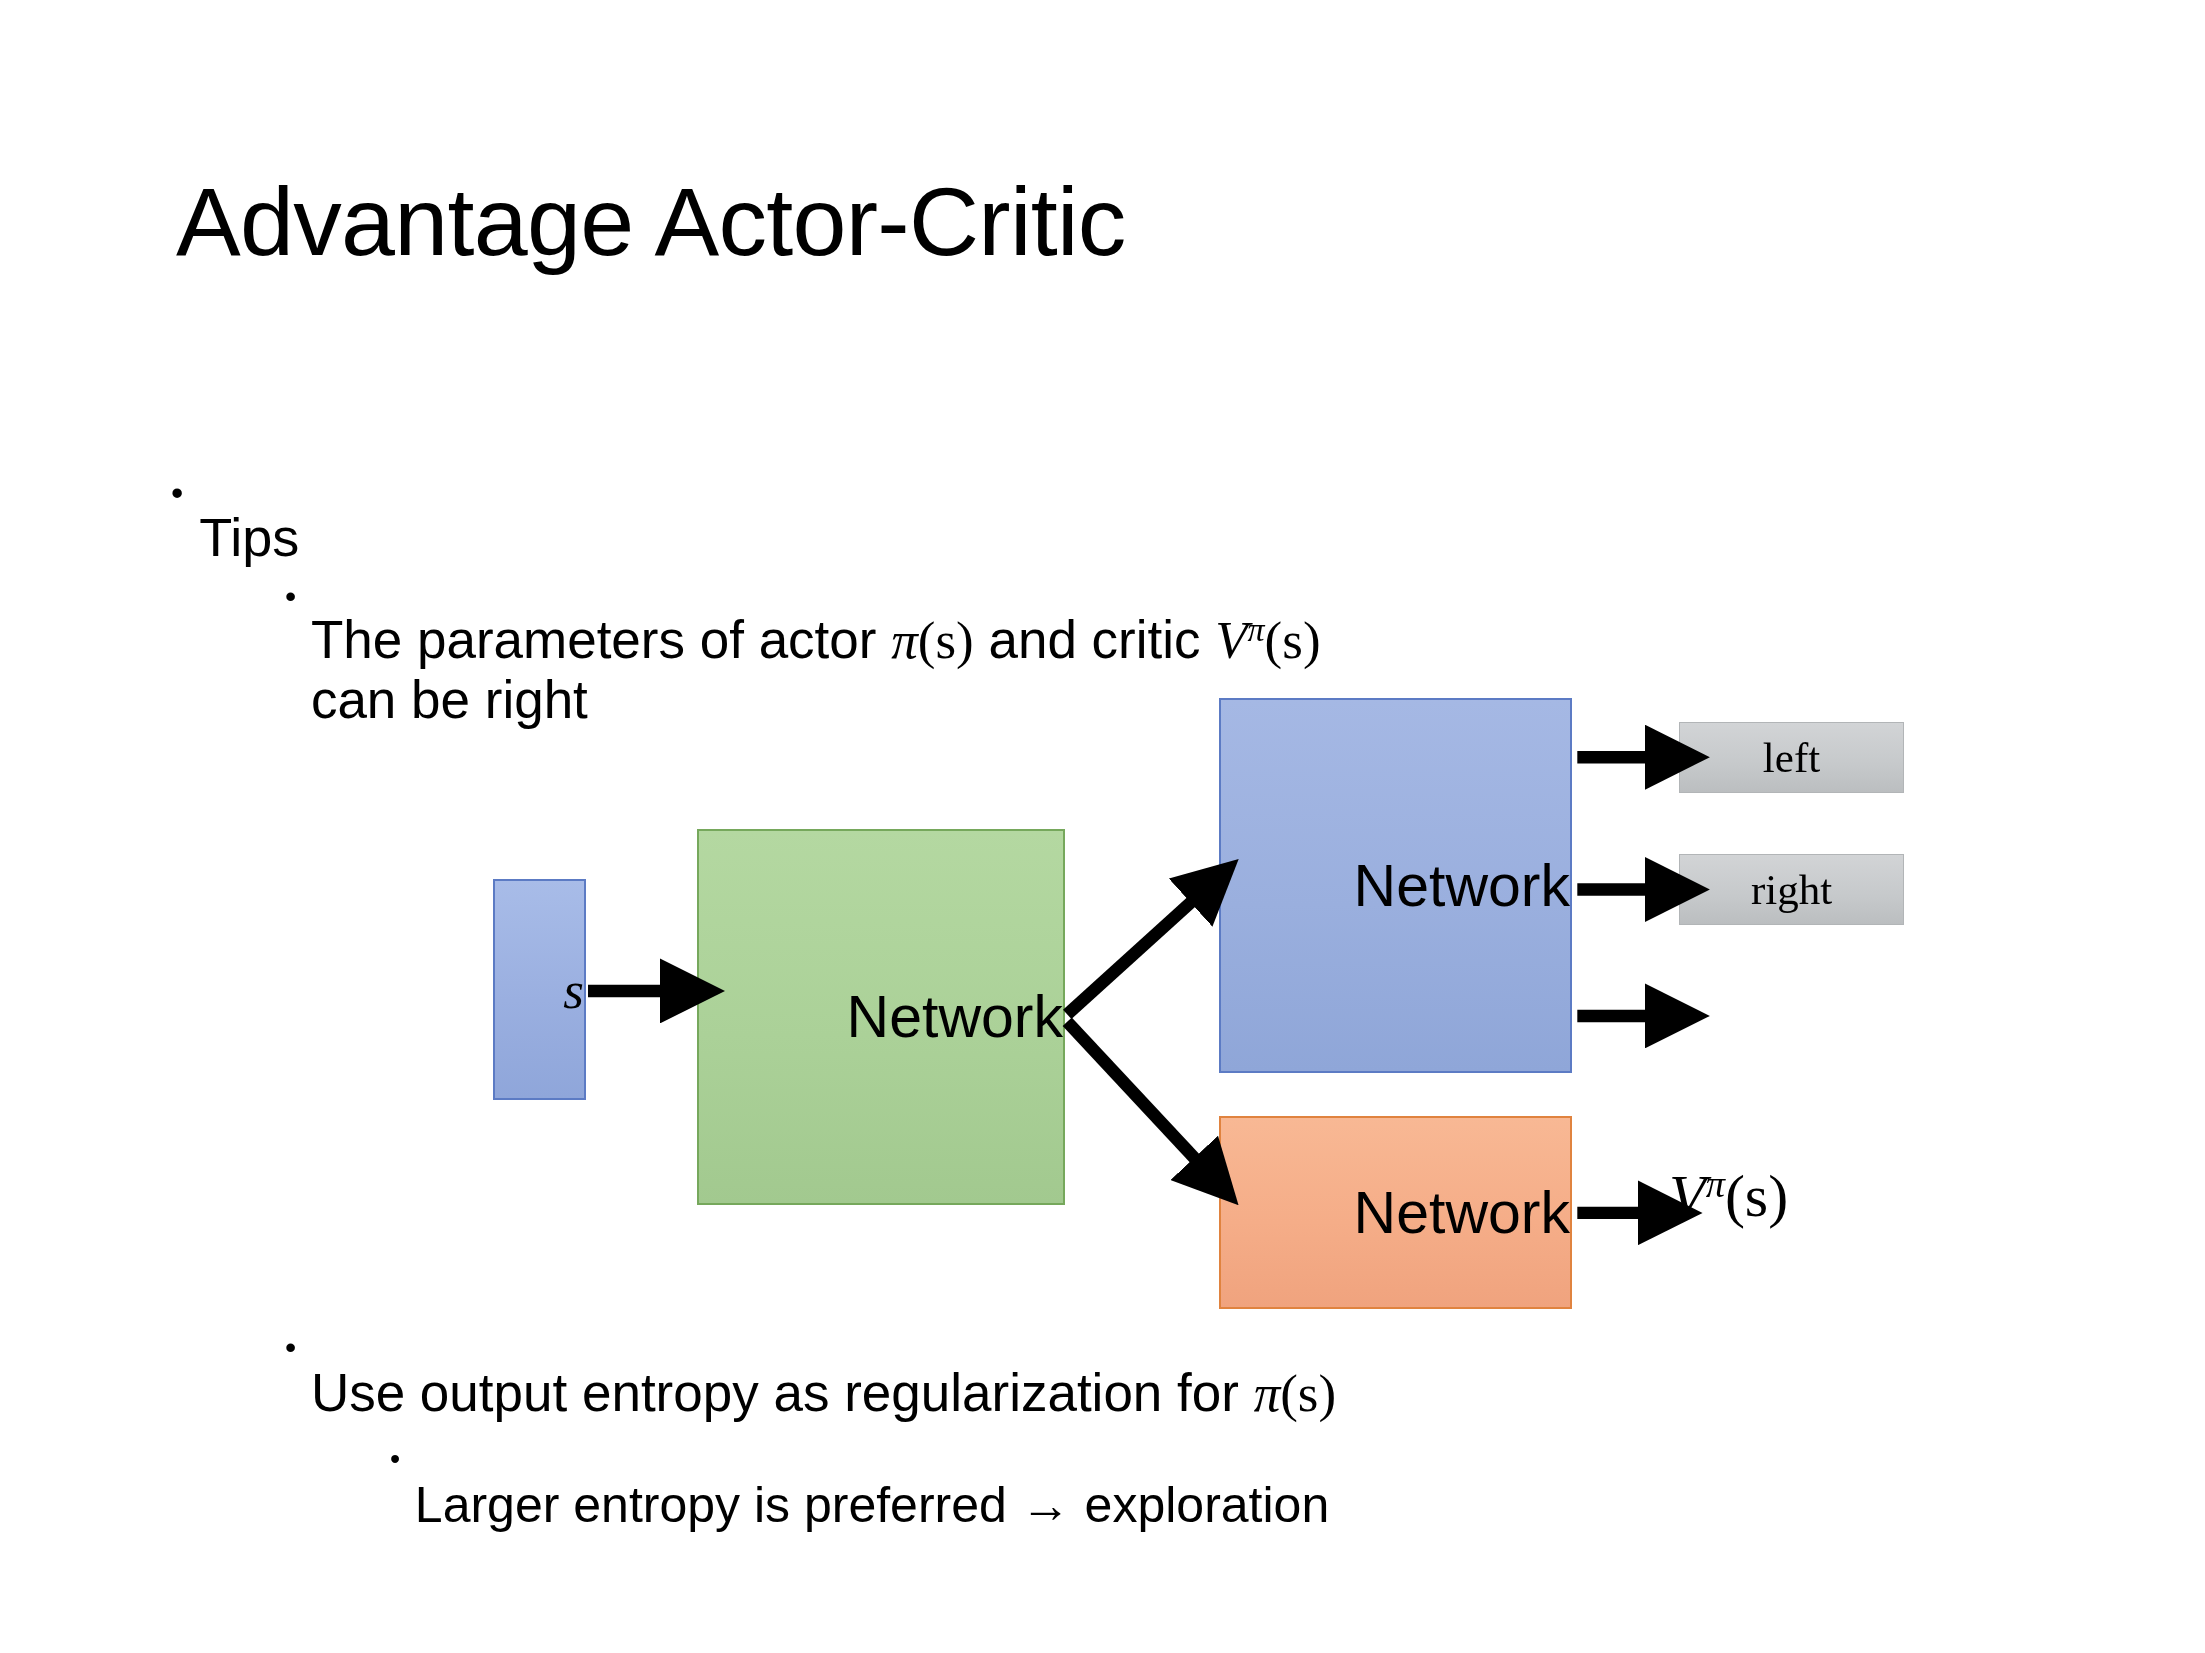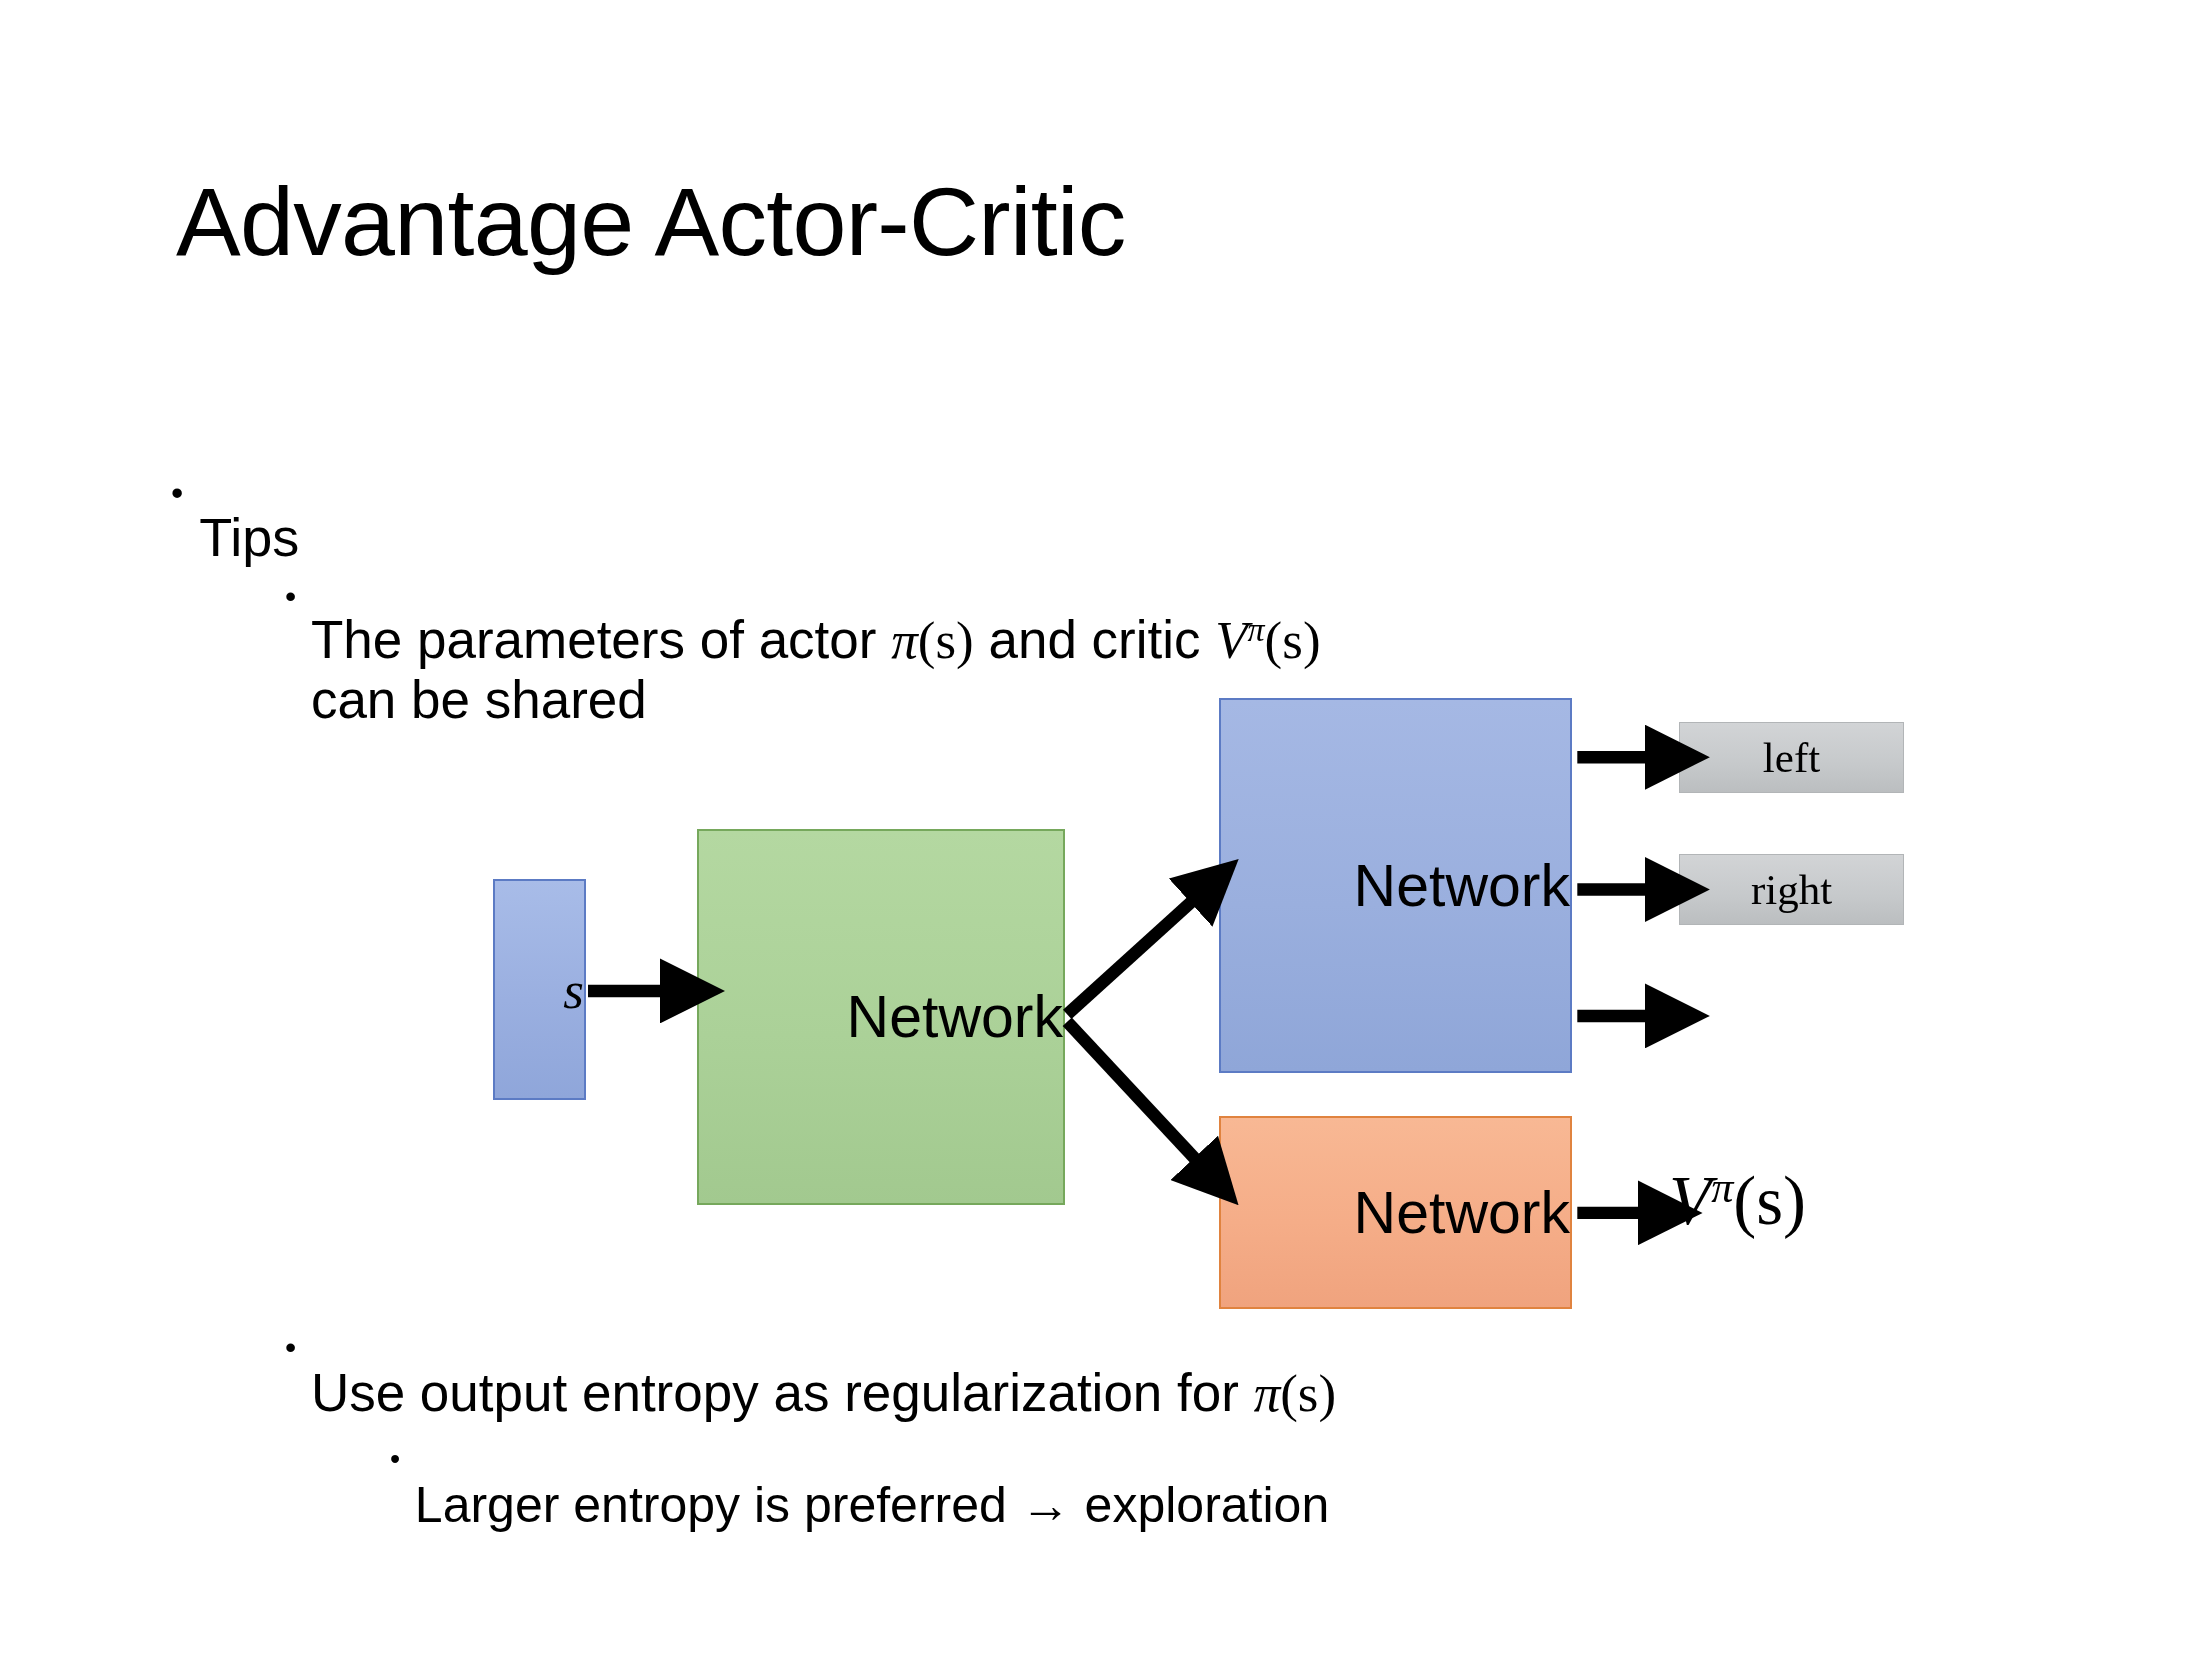--- a/index.html
+++ b/index.html
@@ -168,21 +168,21 @@
   }
   #out-left  { top: 722px; }
   #out-right { top: 854px; }
   #out-fire  { top: 981px; }
 
   
   #critic-output {
     position: absolute;
     left: 1669px;
     top: 1161px;
-    font-size: 69px;
+    font-size: 60px;
     white-space: nowrap;
     color: #000000;
   }
 
   
   #arrows {
     position: absolute;
     left: 0;
     top: 0;
     width: 2205px;
@@ -199,21 +199,21 @@
 
   <div class="bullet" id="bullet-tips">
     <span class="dot">•</span>
     <span class="btext">Tips</span>
   </div>
 
   <div class="bullet" id="bullet-shared">
     <span class="dot">•</span>
     <span class="btext">
       <span>The parameters of actor </span><span class="mathpi">π</span><span class="paren">(s)</span><span>  and critic </span><span class="mathi">V</span><span class="sup">π</span><span class="paren">(s)</span><br>
-      <span>can be shared</span>
+      <span>can be right</span>
     </span>
   </div>
 
   <div class="box" id="box-state">
     <span class="mathi">s</span>
   </div>
 
   <div class="box" id="box-net-shared">
     <span>Network</span>
   </div>

